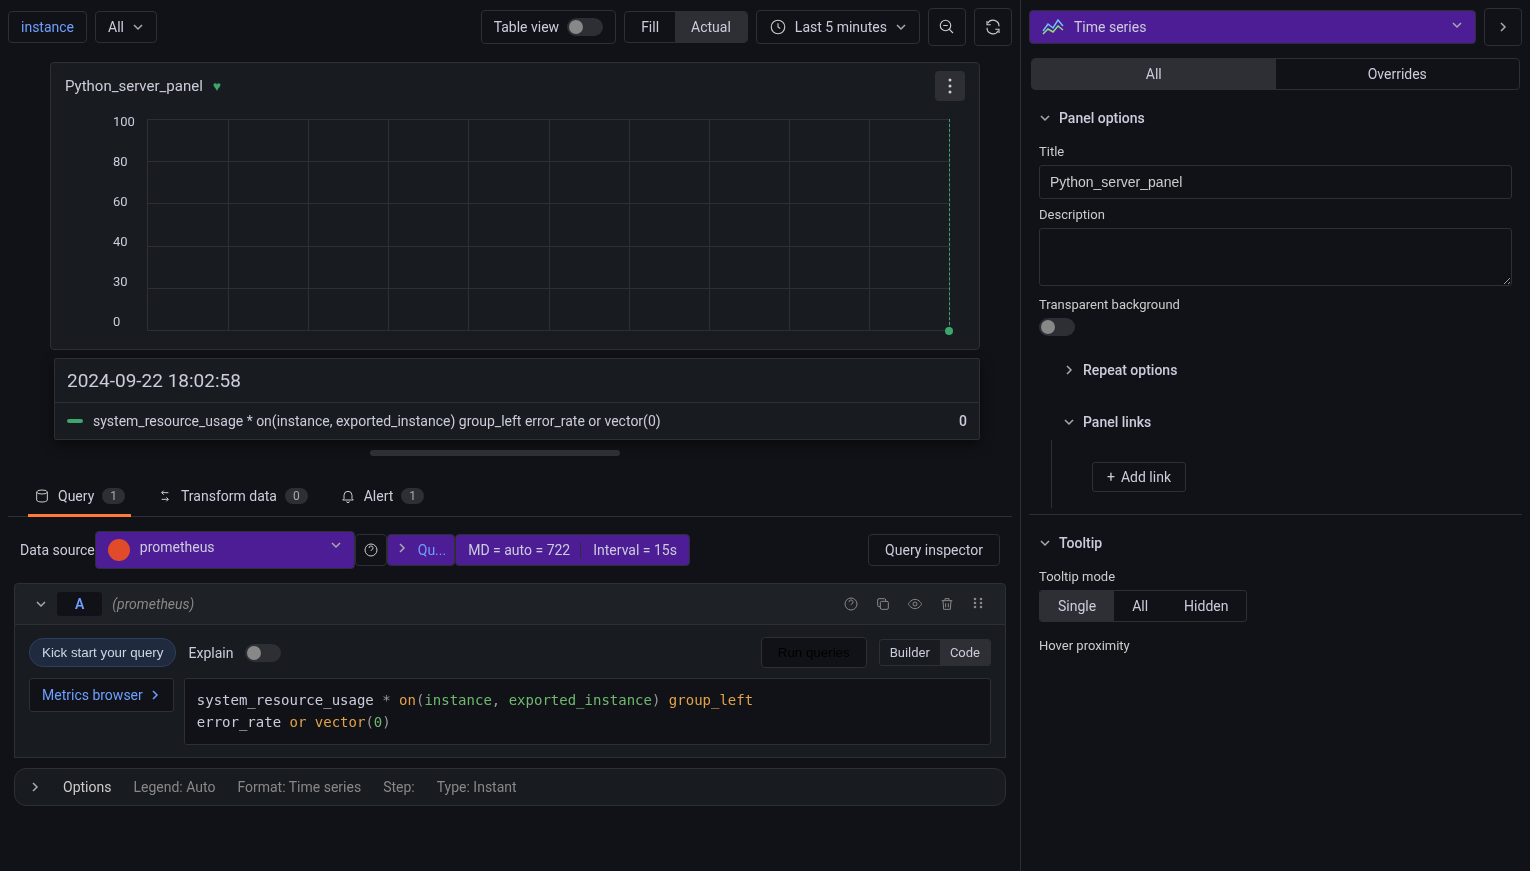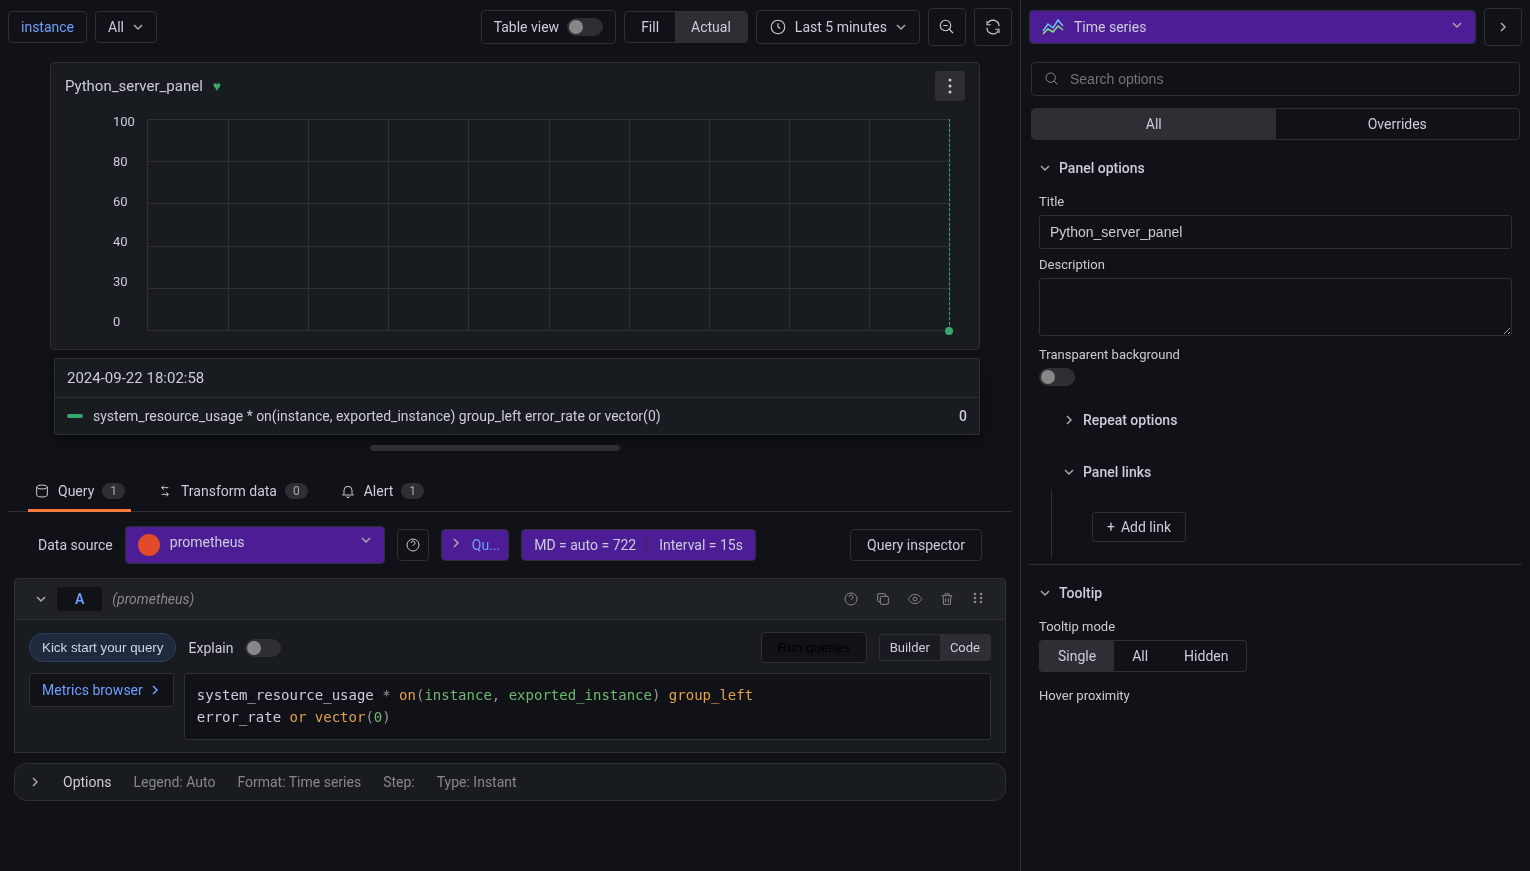--- a/index.html
+++ b/index.html
@@ -158,21 +158,21 @@
 .tooltip-box {
   margin: 0 40px 10px 54px;
   border: 1px solid #2d2f35;
   background: #181b1f;
   border-radius: 2px;
   box-shadow: 0 4px 12px rgba(0,0,0,0.5);
 }
 .tooltip-head {
   padding: 10px 12px;
   border-bottom: 1px solid #2d2f35;
-  font-size: 15px;
+  font-size: 19px;
 }
 .tooltip-body {
   padding: 10px 12px;
   display: flex;
   align-items: center;
   gap: 10px;
 }
 .series-swatch {
   width: 16px;
   height: 4px;
@@ -220,22 +220,21 @@
   background: #2d2f35;
   border-radius: 10px;
   padding: 1px 8px;
   font-size: 12px;
   color: #aaa;
 }
 
 .query-controls {
   display: flex;
   align-items: center;
-  padding: 14px 38px;
-  gap: 12px;
+  padding: 14px 20px;
 }
 .sel {
   border: 1px solid #2d2f35;
   border-radius: 4px;
   padding: 7px 12px;
   display: flex;
   align-items: flex-start;
   gap: 10px;
   background: #4c1d95;
 }
@@ -695,27 +694,20 @@
         <svg class="chev" style="margin-left:auto" viewBox="0 0 12 12">
             <path d="M2 4l4 4 4-4" fill="none" stroke="#aaa" stroke-width="1.5"></path>
           </svg>
       </div>
       <div class="icon-btn" style="width:38px">
         <svg class="chev" viewBox="0 0 12 12">
             <path d="M4 2l4 4-4 4" fill="none" stroke="#aaa" stroke-width="1.5"></path>
           </svg>
       </div>
     </div>
-    <div class="side-search">
-      <svg width="16" height="16" viewBox="0 0 24 24">
-          <circle cx="10" cy="10" r="7" fill="none" stroke="#888" stroke-width="1.5"></circle>
-          <path d="M15 15l5 5" fill="none" stroke="#888" stroke-width="1.5"></path>
-        </svg>
-      <input placeholder="Search options" style="">
-    </div>
     <div class="side-tabs">
       <div class="st active">All</div>
       <div class="st">Overrides</div>
     </div>
 
     <div class="section">
       <div class="section-head">
         <svg class="chev" viewBox="0 0 12 12">
             <path d="M2 4l4 4 4-4" fill="none" stroke="#aaa" stroke-width="1.5"></path>
           </svg>

